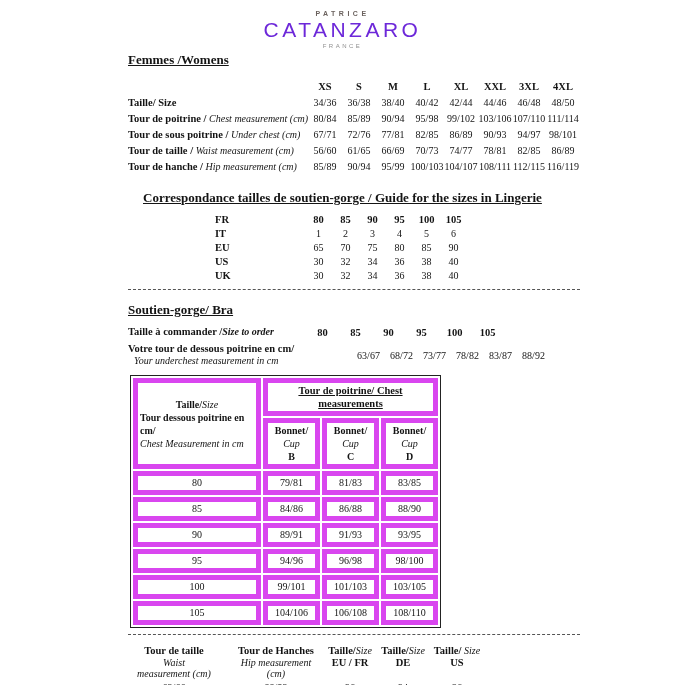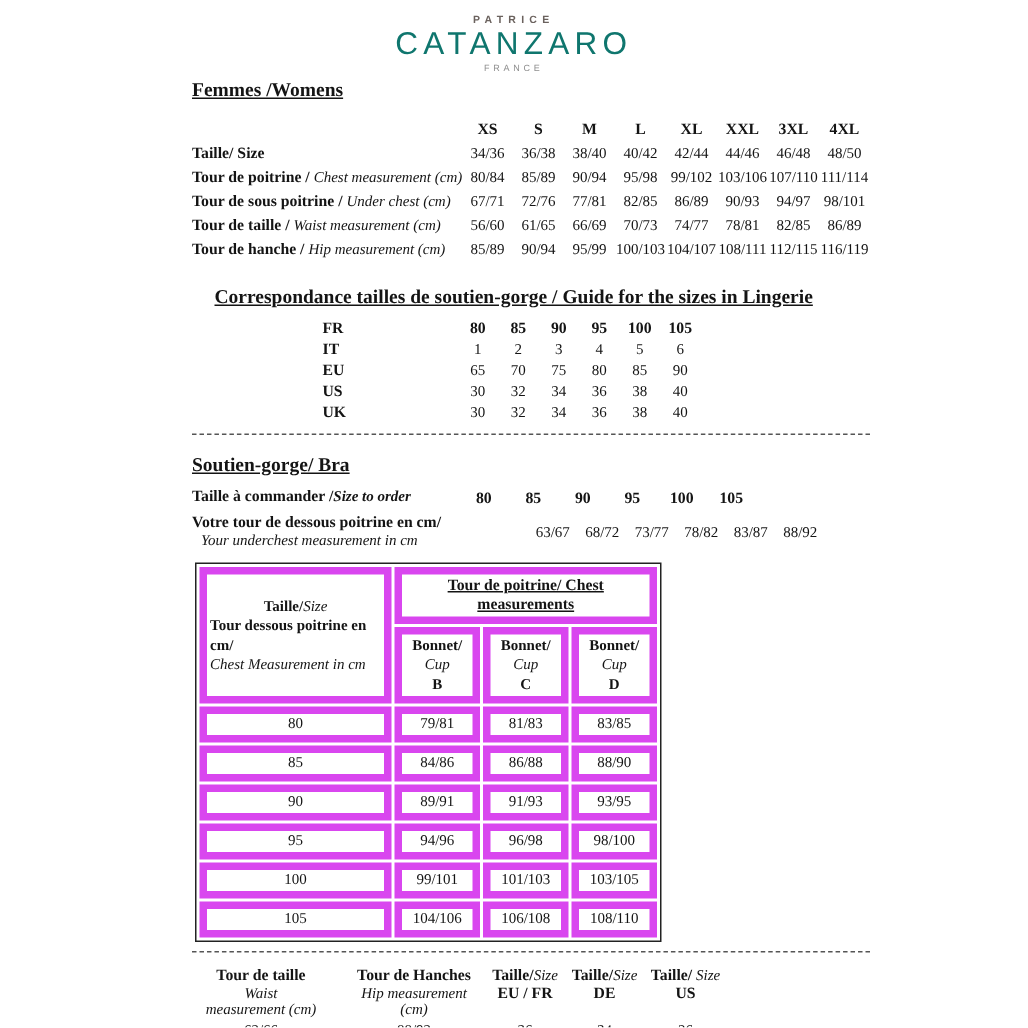--- a/index.html
+++ b/index.html
@@ -2,21 +2,21 @@
 <html><head>
 <meta charset="utf-8">
 <style>
   html,body{margin:0;padding:0;background:#ffffff;}
   .page{position:relative;width:685px;height:685px;background:#fff;overflow:hidden;
         font-family:"Liberation Serif",serif;color:#141414;}
 
   
   .logo{text-align:center;padding-top:10px;line-height:1;}
   .logo-top{font-family:"Liberation Sans",sans-serif;font-size:7px;letter-spacing:3.5px;color:#6b625e;font-weight:bold;}
-  .logo-name{font-family:"Liberation Sans",sans-serif;font-size:21px;letter-spacing:3.5px;color:#0f766e;margin-top:2px;}
+  .logo-name{font-family:"Liberation Sans",sans-serif;font-size:21px;letter-spacing:3.5px;color:#6d28d9;margin-top:2px;}
   .logo-bottom{font-family:"Liberation Sans",sans-serif;font-size:6px;letter-spacing:2.5px;color:#8f8f8f;margin-top:3px;}
 
   
   .section-heading{font-size:13px;font-weight:bold;text-decoration:underline;margin:0;line-height:15px;}
   #femmes-heading{margin:3px 0 0 128px;}
   #lingerie-heading{margin:15px 0 0 143px;}
   #bra-heading{margin:12px 0 0 128px;}
   #trousers-heading{margin:13px 0 0 128px;}
 
   

